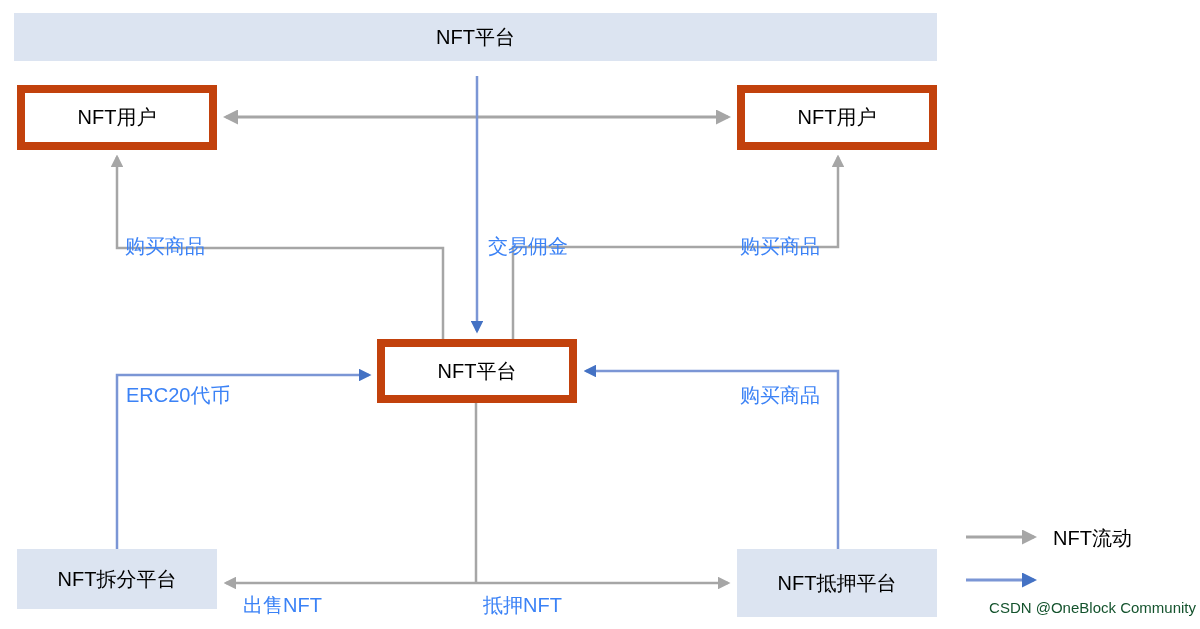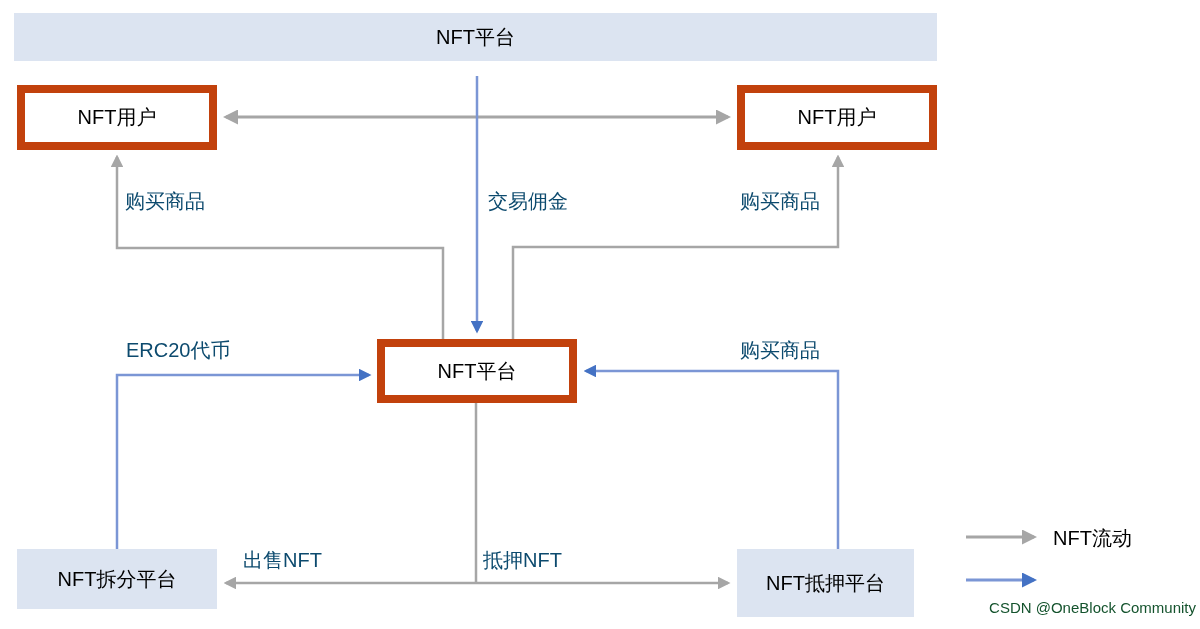--- a/index.html
+++ b/index.html
@@ -42,27 +42,28 @@
     box-sizing: border-box;
     background: #ffffff;
   }
   .node.bordered { border: 8px solid #c2410c; }
   .node.filled   { background: #dce4f1; }
 
   .node-user-left  { left: 17px;  top: 85px;  width: 200px; height: 65px; }
   .node-user-right { left: 737px; top: 85px;  width: 200px; height: 65px; }
   .node-developer  { left: 377px; top: 339px; width: 200px; height: 64px; }
   .node-split      { left: 17px;  top: 549px; width: 200px; height: 60px; }
-  .node-mortgage   { left: 737px; top: 549px; width: 177px; height: 68px; }
+  .node-mortgage   { left: 737px; top: 549px; width: 200px; height: 68px; }
 
   .edge-label {
     position: absolute;
     font-size: 20px;
-    color: #0c4a6e;
+    color: #3b82f6;
     white-space: nowrap;
+    margin-top: 45px;
   }
   .lbl-buy-left     { left: 125px; top: 188px; }
   .lbl-commission   { left: 488px; top: 188px; }
   .lbl-buy-right    { left: 740px; top: 188px; }
   .lbl-erc20        { left: 126px; top: 337px; }
   .lbl-buy-mortgage { left: 740px; top: 337px; }
   .lbl-sell-nft     { left: 243px; top: 547px; }
   .lbl-pledge-nft   { left: 483px; top: 547px; }
 
   .legend-label {

